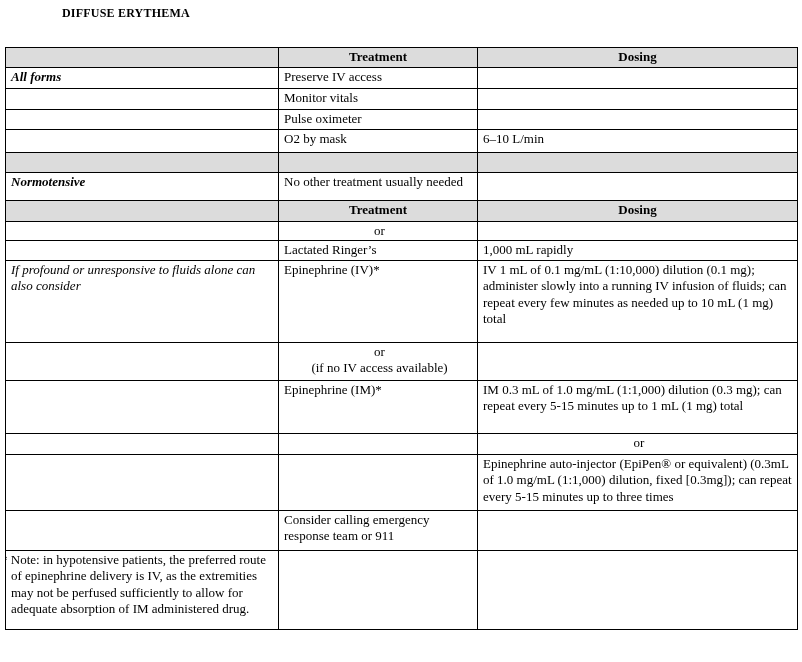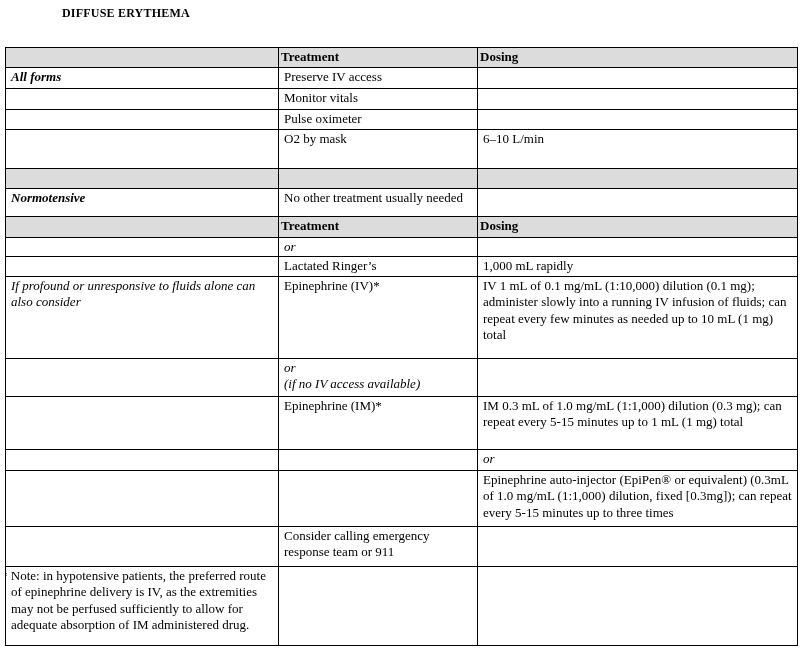--- a/index.html
+++ b/index.html
@@ -5,25 +5,25 @@
   html,body {margin:0; padding:0; background:#fff;}
   .page {position:relative; width:802px; height:662px; background:#fff;
          font-family:"Liberation Serif", serif; color:#000;}
   .title {position:absolute; left:62px; top:6px; font-size:12px;
           font-weight:bold; letter-spacing:0.2px;}
   table.tx {position:absolute; left:5px; top:47px; width:792px;
             border-collapse:collapse; table-layout:fixed;
             font-size:13px; line-height:16.5px;}
   table.tx td {border:1px solid #000; vertical-align:top;
                padding:1px 2px 1px 5px; overflow:hidden;}
-  tr.hdr td {font-weight:bold; text-align:left; background:#dcdcdc; padding-left:2px;}
+  tr.hdr td {font-weight:bold; text-align:center; background:#dcdcdc; padding-left:2px;}
   tr.gray td {background:#dcdcdc;}
   .bi  {font-weight:bold; font-style:italic;margin-top:24px;}
   .it  {font-style:italic;}
-  .ctr {text-align:left; padding-left:2px;font-style:italic;}
+  .ctr {text-align:center; padding-left:2px;}
   .prel {white-space:pre-line;}
   .note {padding-left:14px; text-indent:-10px;}
 </style>
 </head>
 <body>
 
 <div class="page">
 
   <div class="title">DIFFUSE ERYTHEMA</div>
 
@@ -52,21 +52,21 @@
       <td>Monitor vitals</td>
       <td></td>
     </tr>
 
     <tr style="height:20px">
       <td></td>
       <td>Pulse oximeter</td>
       <td></td>
     </tr>
 
-    <tr style="height:39px">
+    <tr style="height:23px">
       <td></td>
       <td>O2 by mask</td>
       <td>6–10 L/min</td>
     </tr>
 
     <tr class="gray" style="height:20px">
       <td></td>
       <td></td>
       <td></td>
     </tr>

